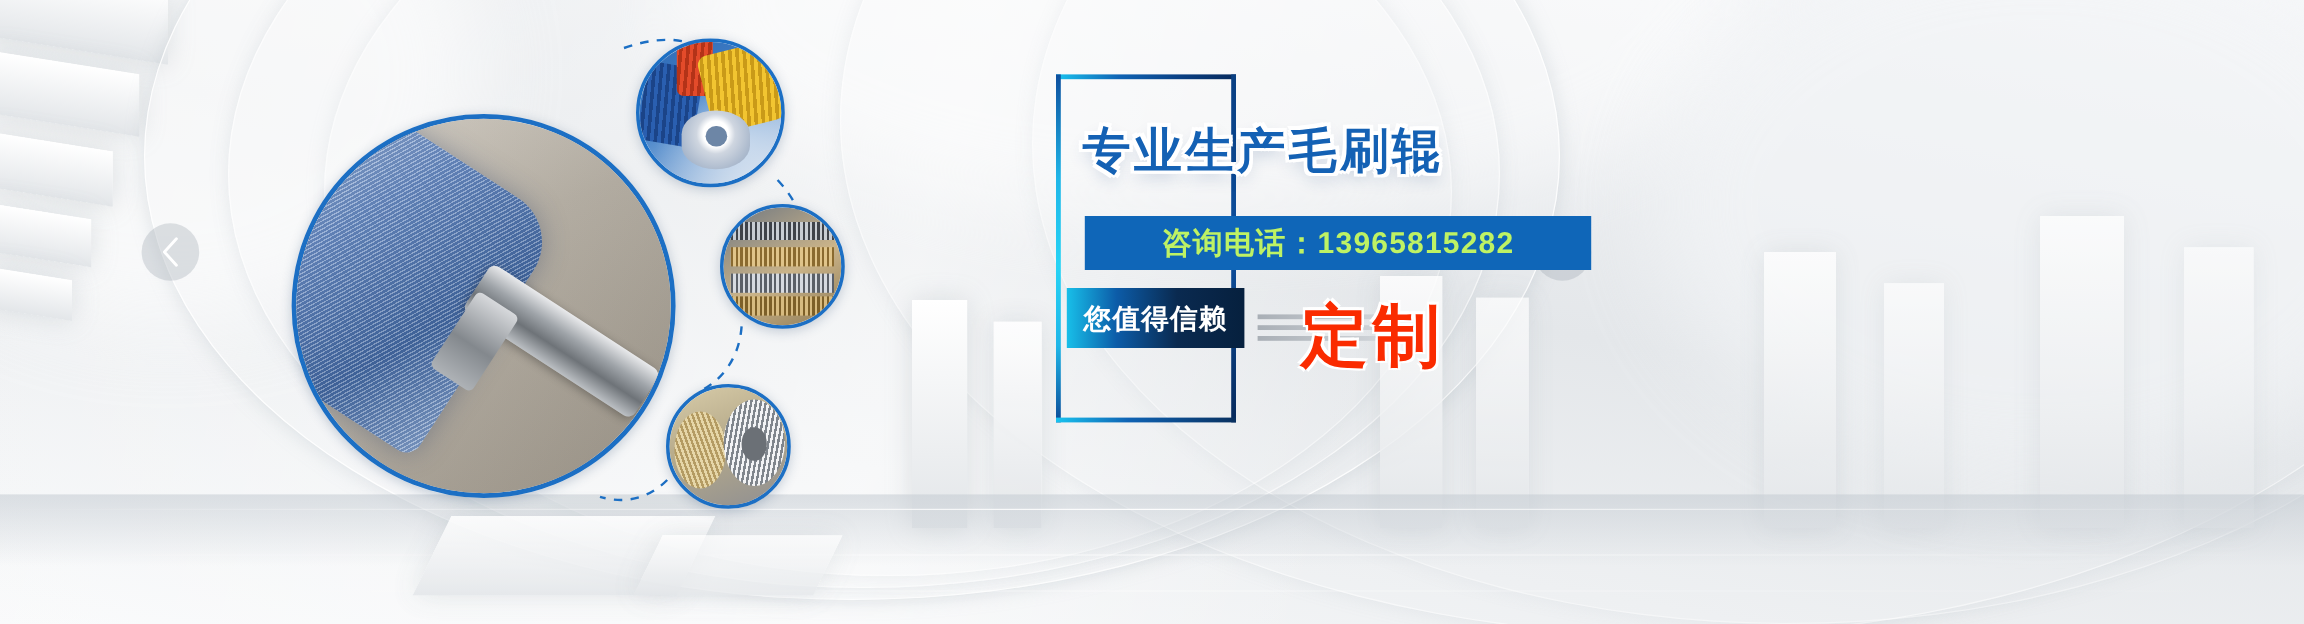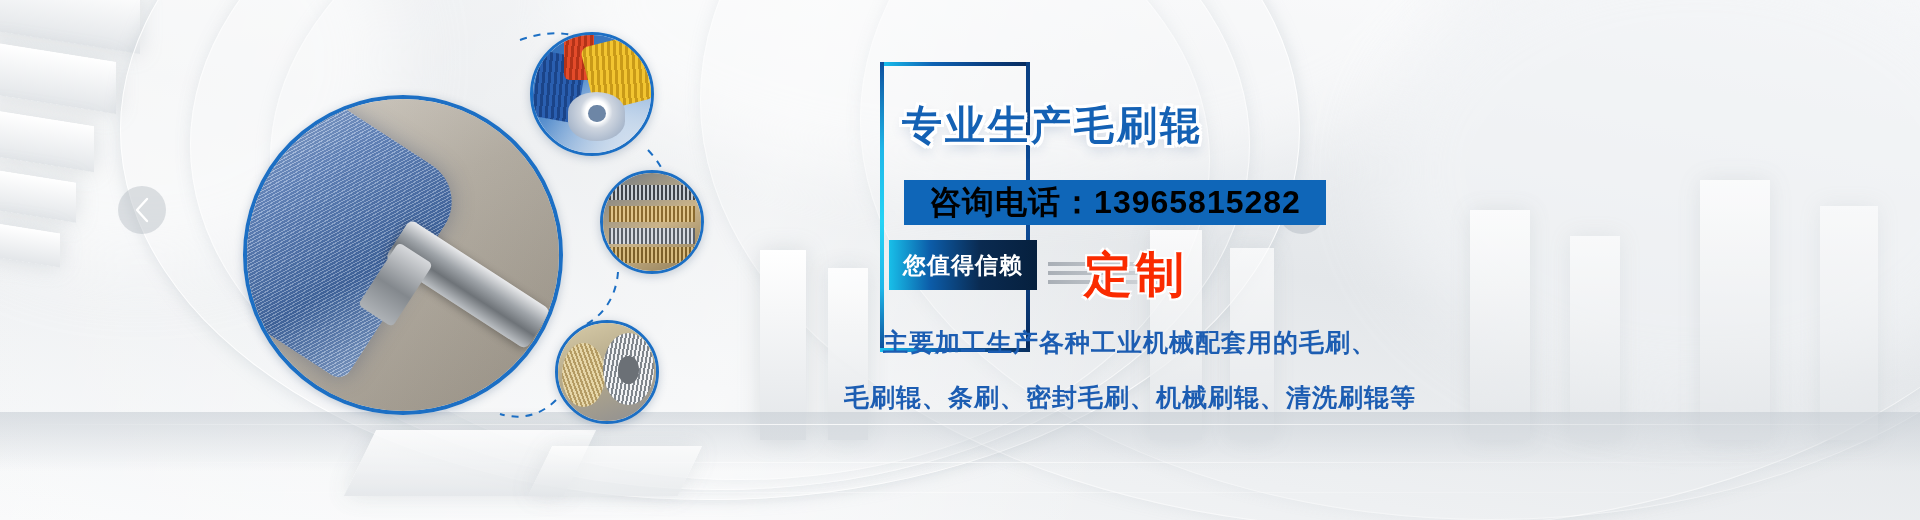--- a/index.html
+++ b/index.html
@@ -175,34 +175,34 @@
     text-shadow:
       -3px -3px 0 #fff, 3px -3px 0 #fff, -3px 3px 0 #fff, 3px 3px 0 #fff,
       0 -3px 0 #fff, 0 3px 0 #fff, -3px 0 0 #fff, 3px 0 0 #fff,
       0 6px 12px rgba(30,70,130,.25);
   }
   #phonebar {
     position:absolute; left:24px; top:140px; width:422px; height:45px;
     background:#0f66b8; display:flex; align-items:center; justify-content:center;
   }
   #phonebar span {
-    color:#000000; font-size:32px; font-weight:bold; letter-spacing:1px;
+    color:#bef264; font-size:25px; font-weight:bold; letter-spacing:1px;
     white-space:nowrap;
   }
   #trustbar {
     position:absolute; left:9px; top:200px; width:148px; height:50px;
     background:linear-gradient(90deg,#18bfe9 0%, #0c5ca8 28%, #0a2a50 62%, #06203e 100%);
     display:flex; align-items:center; justify-content:center;
   }
   #trustbar span{
     color:#ffffff; font-size:23px; font-weight:bold; letter-spacing:1px; white-space:nowrap;
   }
   #custom {
     position:absolute; left:204px; top:203px;
-    font-size:48px; font-weight:bold; color:#fa2b00; letter-spacing:4px;
+    font-size:56px; font-weight:bold; color:#fa2b00; letter-spacing:4px;
     text-shadow:-2px -2px 0 #fff,2px -2px 0 #fff,-2px 2px 0 #fff,2px 2px 0 #fff;
     white-space:nowrap;
   }
   #rulebars { position:absolute; left:168px; top:222px; width:120px; }
   #rulebars i {
     display:block; height:4px; margin-bottom:5px;
     background:linear-gradient(90deg,#a9afb6,#d7dbdf);
   }
   #desc {
     position:absolute; left:-60px; top:290px; width:620px;
@@ -324,19 +324,15 @@
         <i></i>
         <i></i>
     </div>
 
     <div id="trustbar">
       <span>您值得信赖</span>
     </div>
 
     <div id="custom">定制</div>
 
-    <div id="desc">
-      <div class="l1">主要加工生产各种工业机械配套用的毛刷、</div>
-      <div class="l2">毛刷辊、条刷、密封毛刷、机械刷辊、清洗刷辊等</div>
-    </div>
 
   </div>
 </div>
 
 </body></html>

